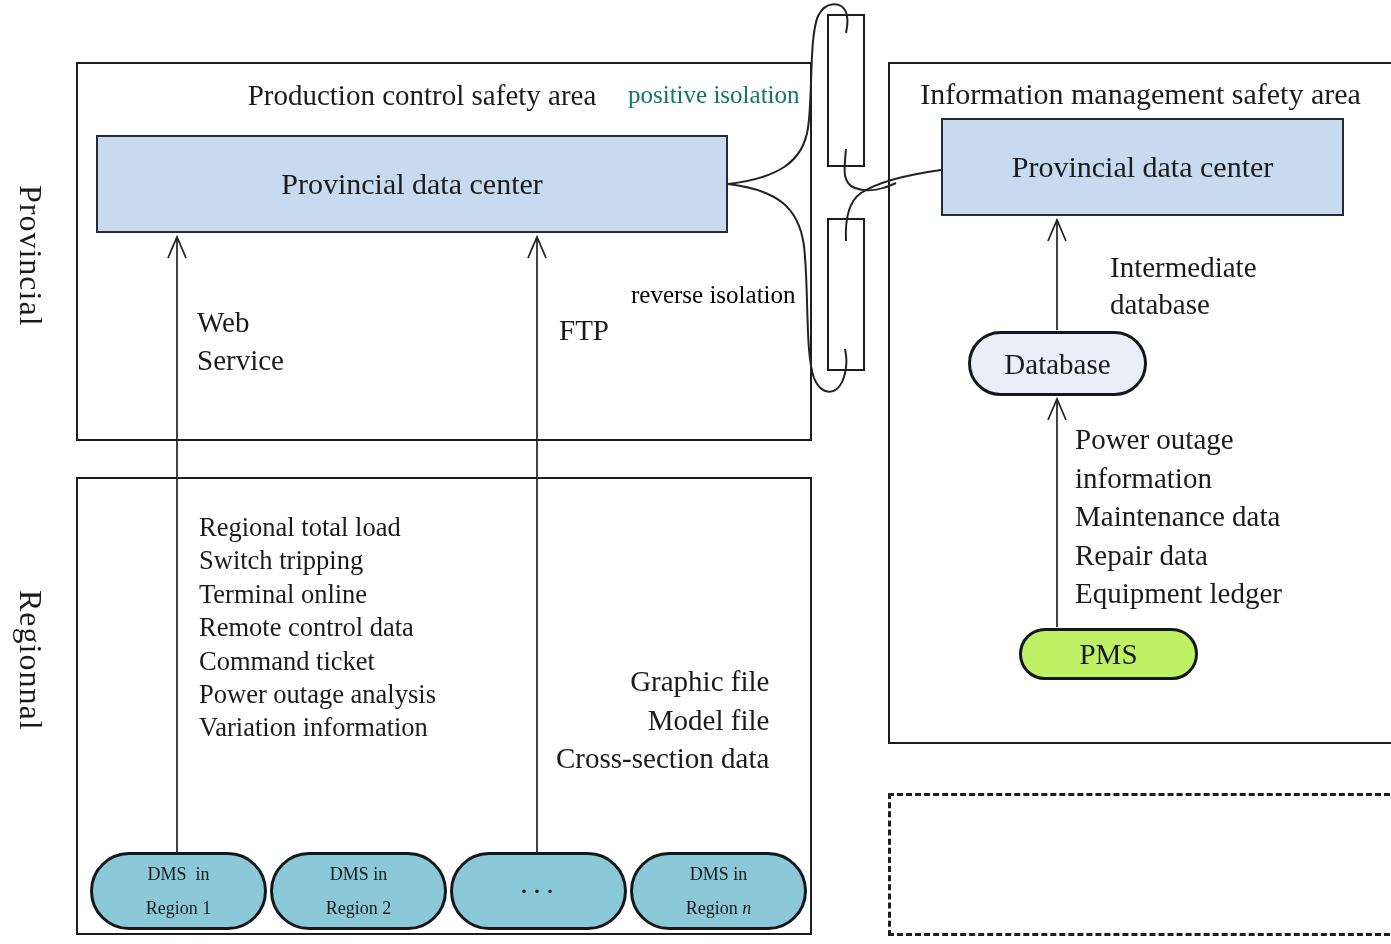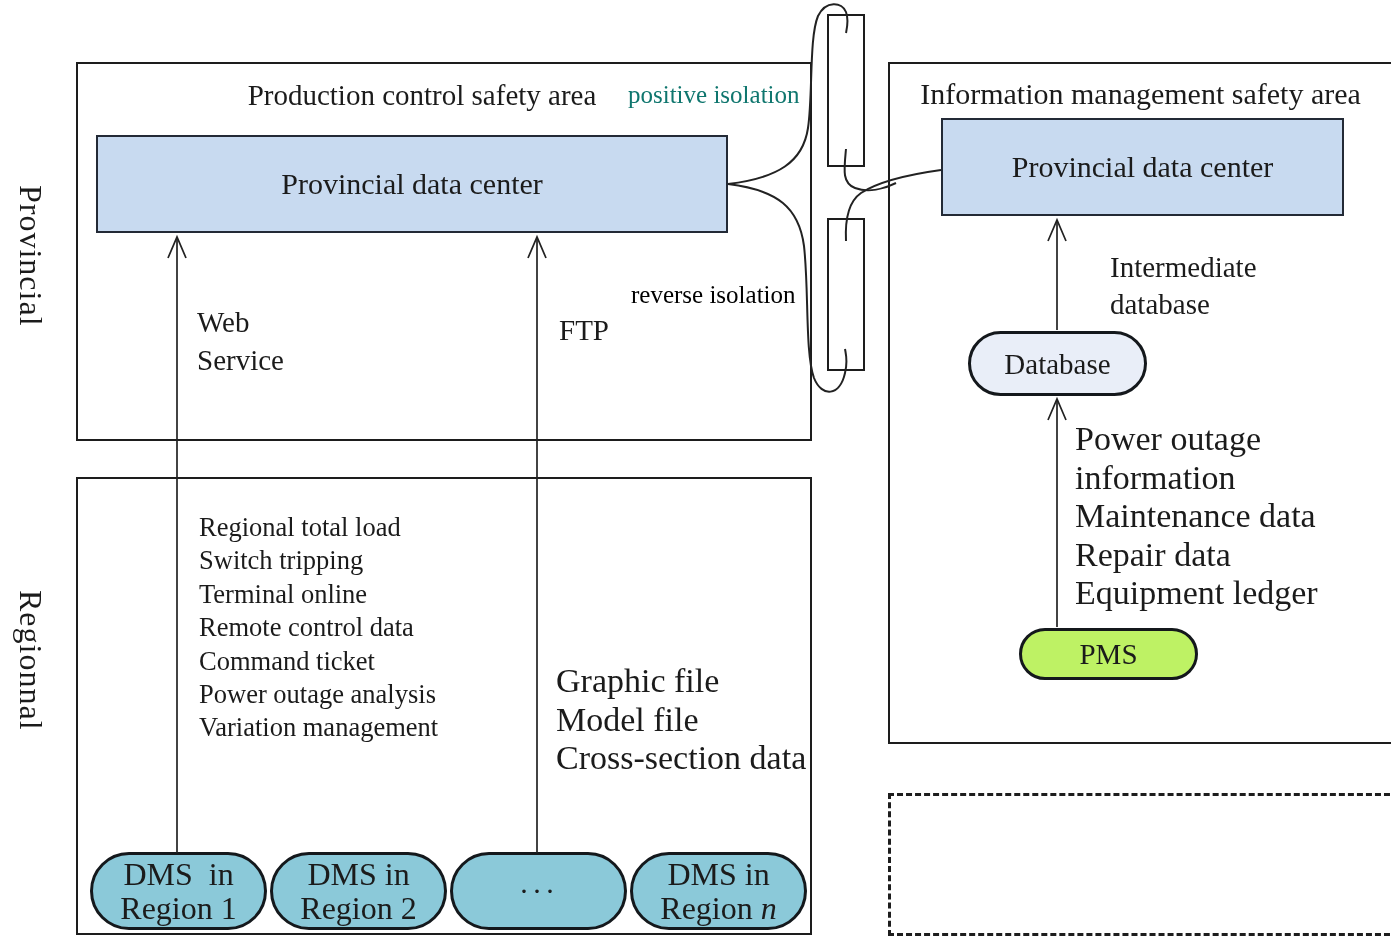--- a/index.html
+++ b/index.html
@@ -11,28 +11,28 @@
   .box-dashed{position:absolute;box-sizing:border-box;border:3px dashed #1d1d1d;background:transparent;}
   .bluebox{
     position:absolute;box-sizing:border-box;border:2.5px solid #232a36;
     display:flex;align-items:center;justify-content:center;
     font-size:30px;
   }
   .isorect{position:absolute;box-sizing:border-box;border:2px solid #1d1d1d;background:#ffffff;}
   .stadium{
     position:absolute;box-sizing:border-box;border:3px solid #14181c;
     display:flex;flex-direction:column;align-items:center;justify-content:center;
-    text-align:center;font-size:32px;line-height:34px;white-space:pre-wrap;
+    text-align:center;font-size:18px;line-height:34px;white-space:pre-wrap;
   }
   .stadium.single{font-size:30px;letter-spacing:3px;}
   .area-title{position:absolute;text-align:center;font-size:29px;white-space:nowrap;}
   .iso-label{position:absolute;font-size:25px;white-space:nowrap;}
   .flow-label{position:absolute;font-size:29px;white-space:nowrap;}
   .list{position:absolute;font-size:26.5px;line-height:33.4px;white-space:nowrap;}
-  .list.big{font-size:34px;line-height:38.6px;}
+  .list.big{font-size:29px;line-height:38.6px;}
   .vlabel{
     position:absolute;writing-mode:vertical-rl;font-size:32px;letter-spacing:1px;white-space:nowrap;
   }
   .centered{text-align:left;}
   svg.overlay{position:absolute;left:0;top:0;width:1391px;height:944px;pointer-events:none;}
   svg.overlay path{fill:none;stroke:#222222;stroke-width:2;}
   svg.overlay path.thin{stroke-width:1.7;}
 </style>
 </head>
 <body>
@@ -66,24 +66,24 @@
   </div>
   <div class="flow-label" style="left:547px;top:314px;">FTP</div>
 
   <div class="list" style="left:187px;top:511px;">
     <div>Regional total load</div>
     <div>Switch tripping</div>
     <div>Terminal online</div>
     <div>Remote control data</div>
     <div>Command ticket</div>
     <div>Power outage analysis</div>
-    <div>Variation management</div>
+    <div>Variation information</div>
   </div>
 
-  <div class="list big" style="left:544px;top:662px;">
+  <div class="list big" style="left:544px;top:662px;text-align:right;">
     <div>Graphic file</div>
     <div>Model file</div>
     <div>Cross-section data</div>
   </div>
 
   <div class="flow-label centered" style="left:1098px;top:249px;width:185px;line-height:37px;">
     <div>Intermediate</div>
     <div>database</div>
   </div>
 

